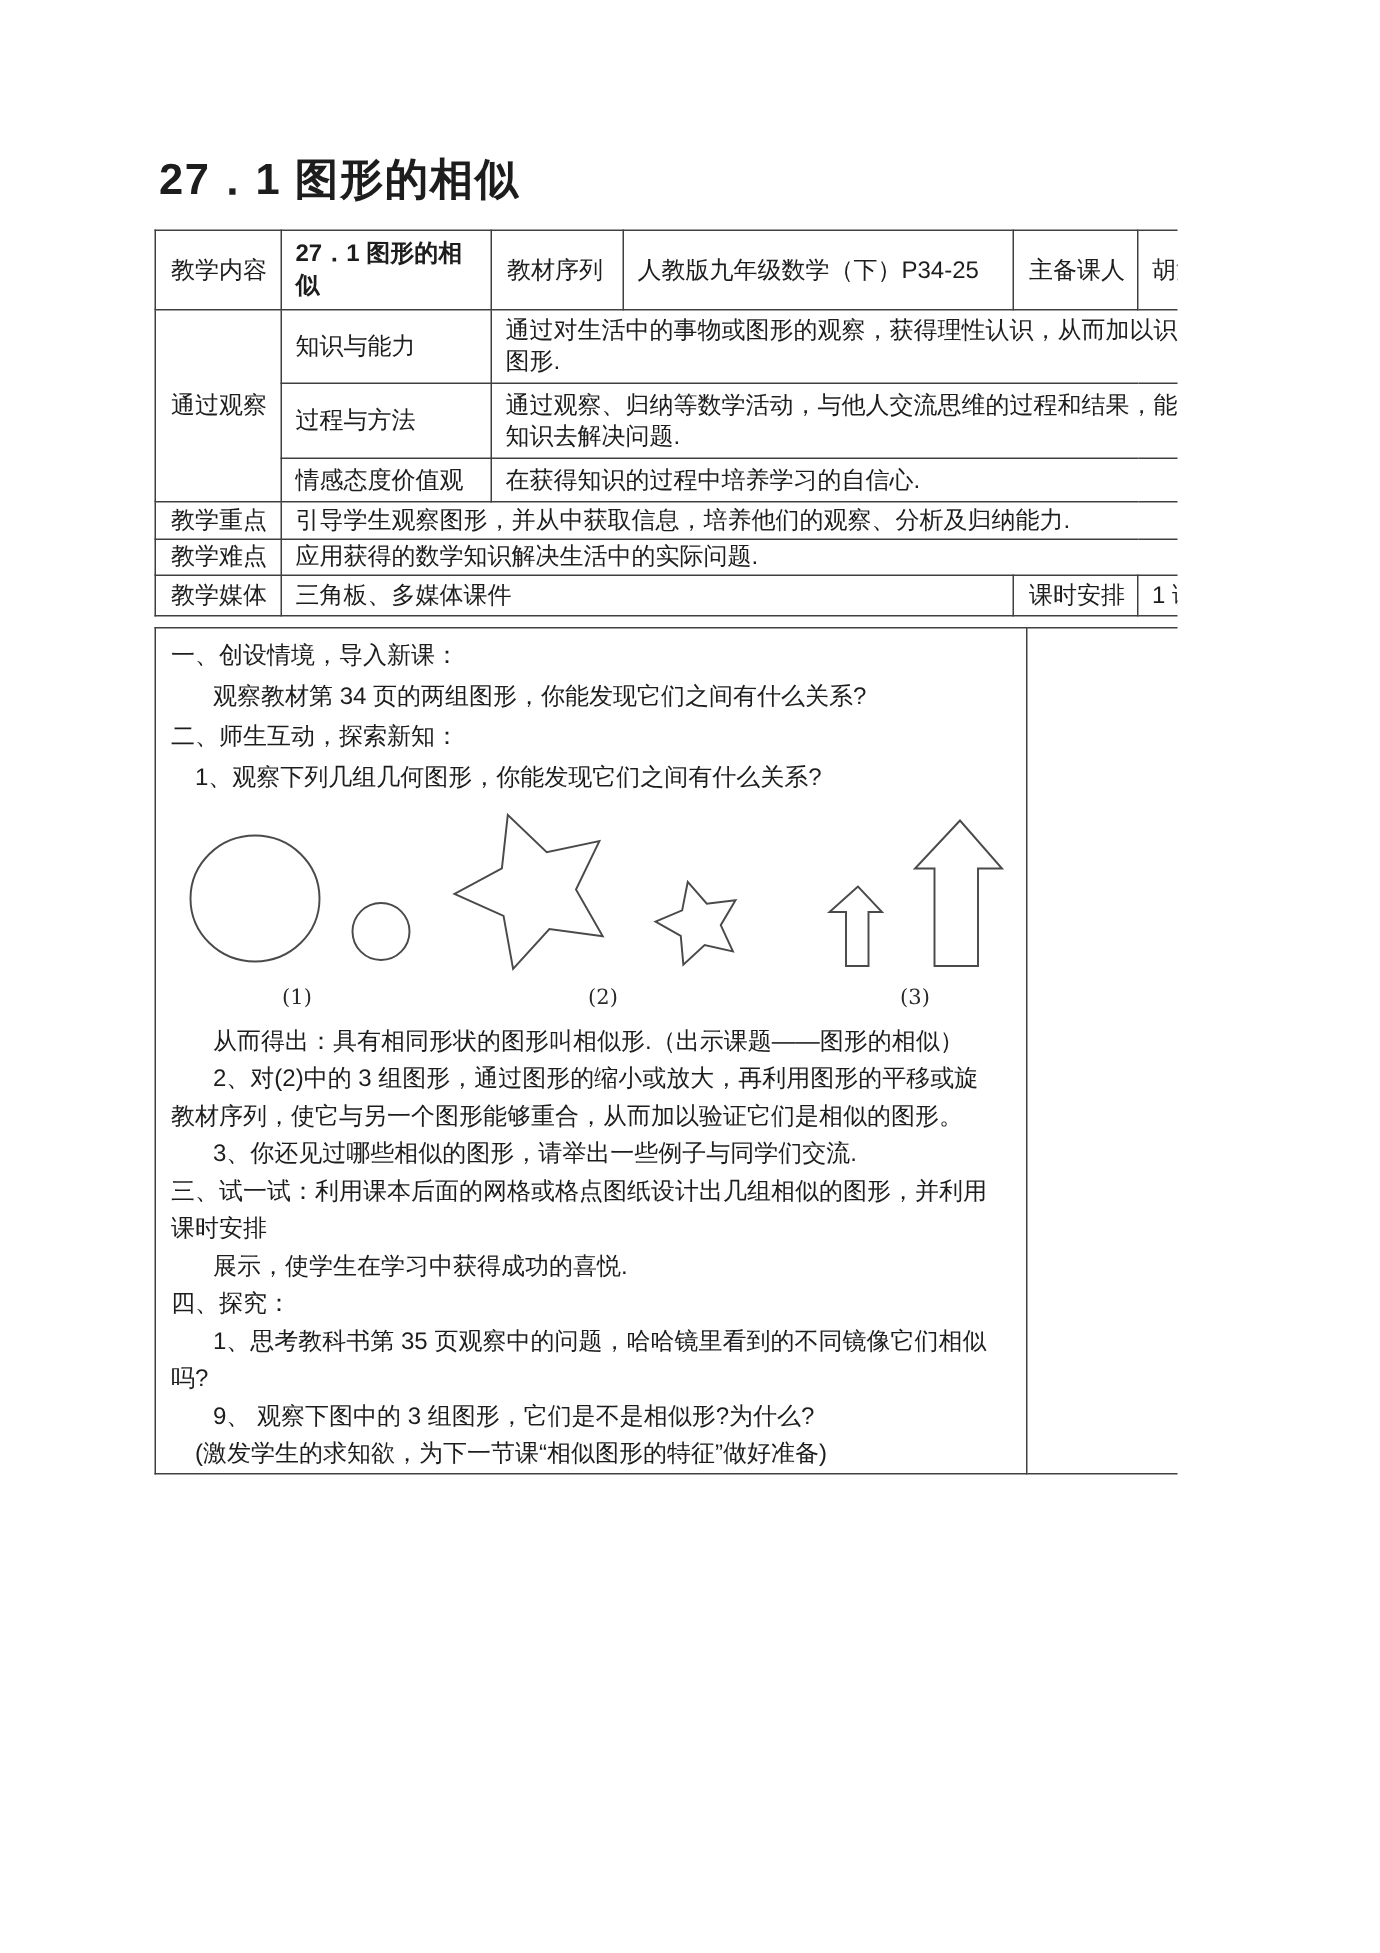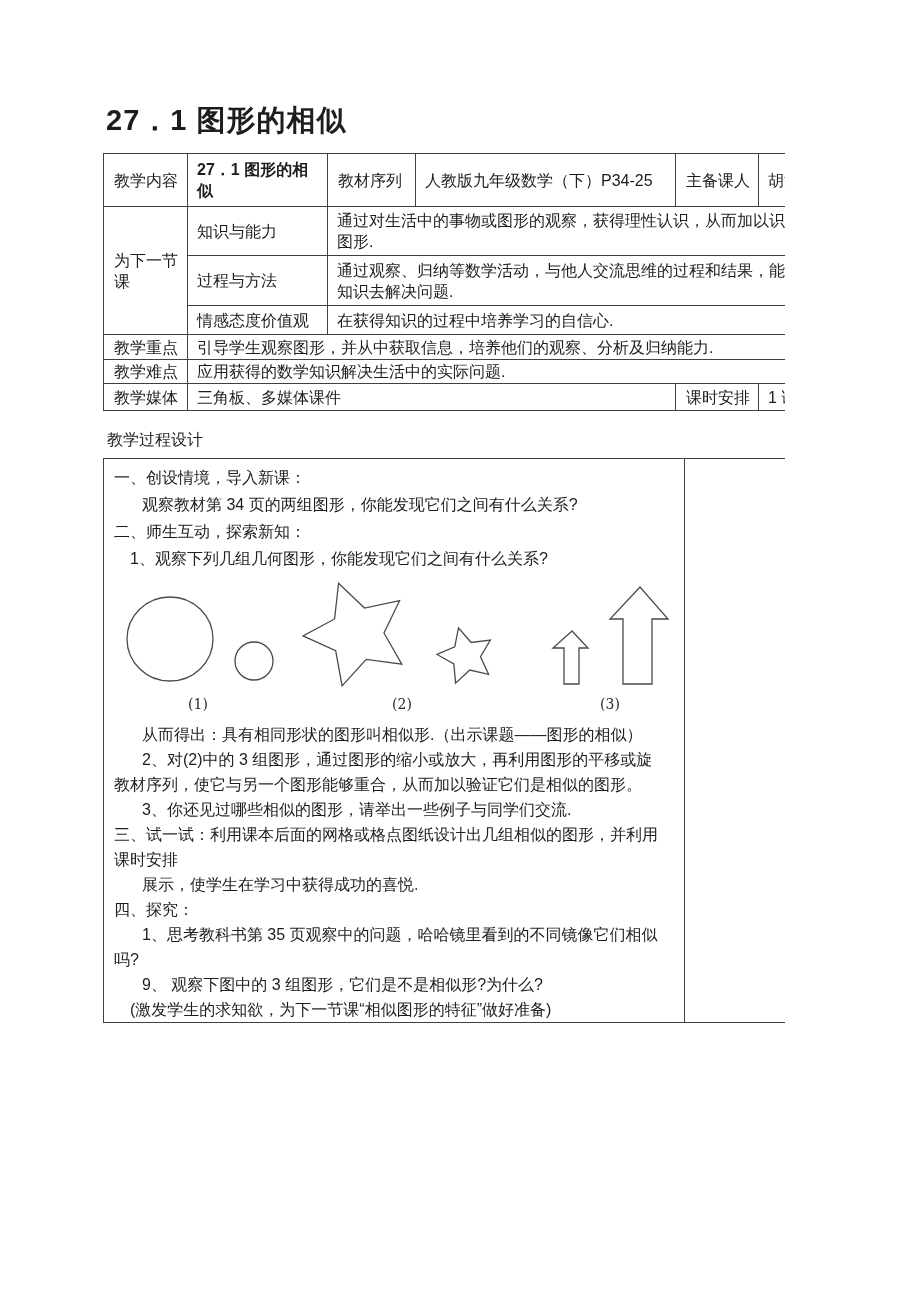--- a/index.html
+++ b/index.html
@@ -70,21 +70,21 @@
     <tbody>
         <tr class="r1">
       <td class="lab">教学内容</td>
       <td class="bold">27．1  图形的相似</td>
       <td class="lab">教材序列</td>
       <td>人教版九年级数学（下）P34-25</td>
       <td class="lab">主备课人</td>
       <td>胡波</td>
     </tr>
     <tr class="r2">
-      <td class="lab" rowspan="3">为下一节课</td>
+      <td class="lab" rowspan="3">通过观察</td>
       <td>知识与能力</td>
       <td colspan="4">通过对生活中的事物或图形的观察，获得理性认识，从而加以识别相似的图形.</td>
     </tr>
     <tr class="r3">
       <td>过程与方法</td>
       <td colspan="4">通过观察、归纳等数学活动，与他人交流思维的过程和结果，能用所学的知识去解决问题.</td>
     </tr>
     <tr class="r4">
       <td>情感态度价值观</td>
       <td colspan="4">在获得知识的过程中培养学习的自信心.</td>
@@ -99,21 +99,20 @@
     </tr>
     <tr class="r7">
       <td class="lab">教学媒体</td>
       <td colspan="3">三角板、多媒体课件</td>
       <td class="lab">课时安排</td>
       <td>1 课时</td>
     </tr>
   </tbody>
     </table>
 
-  <div class="process-label">教学过程设计</div>
 
   <table class="t2">
     <colgroup>
         <col style="width:581px">
         <col style="width:171px">
       </colgroup>
     <tbody>
     <tr>
       <td class="body-left">
         <div class="ln"><span class="b">一、创设情境，导入新课：</span></div>

